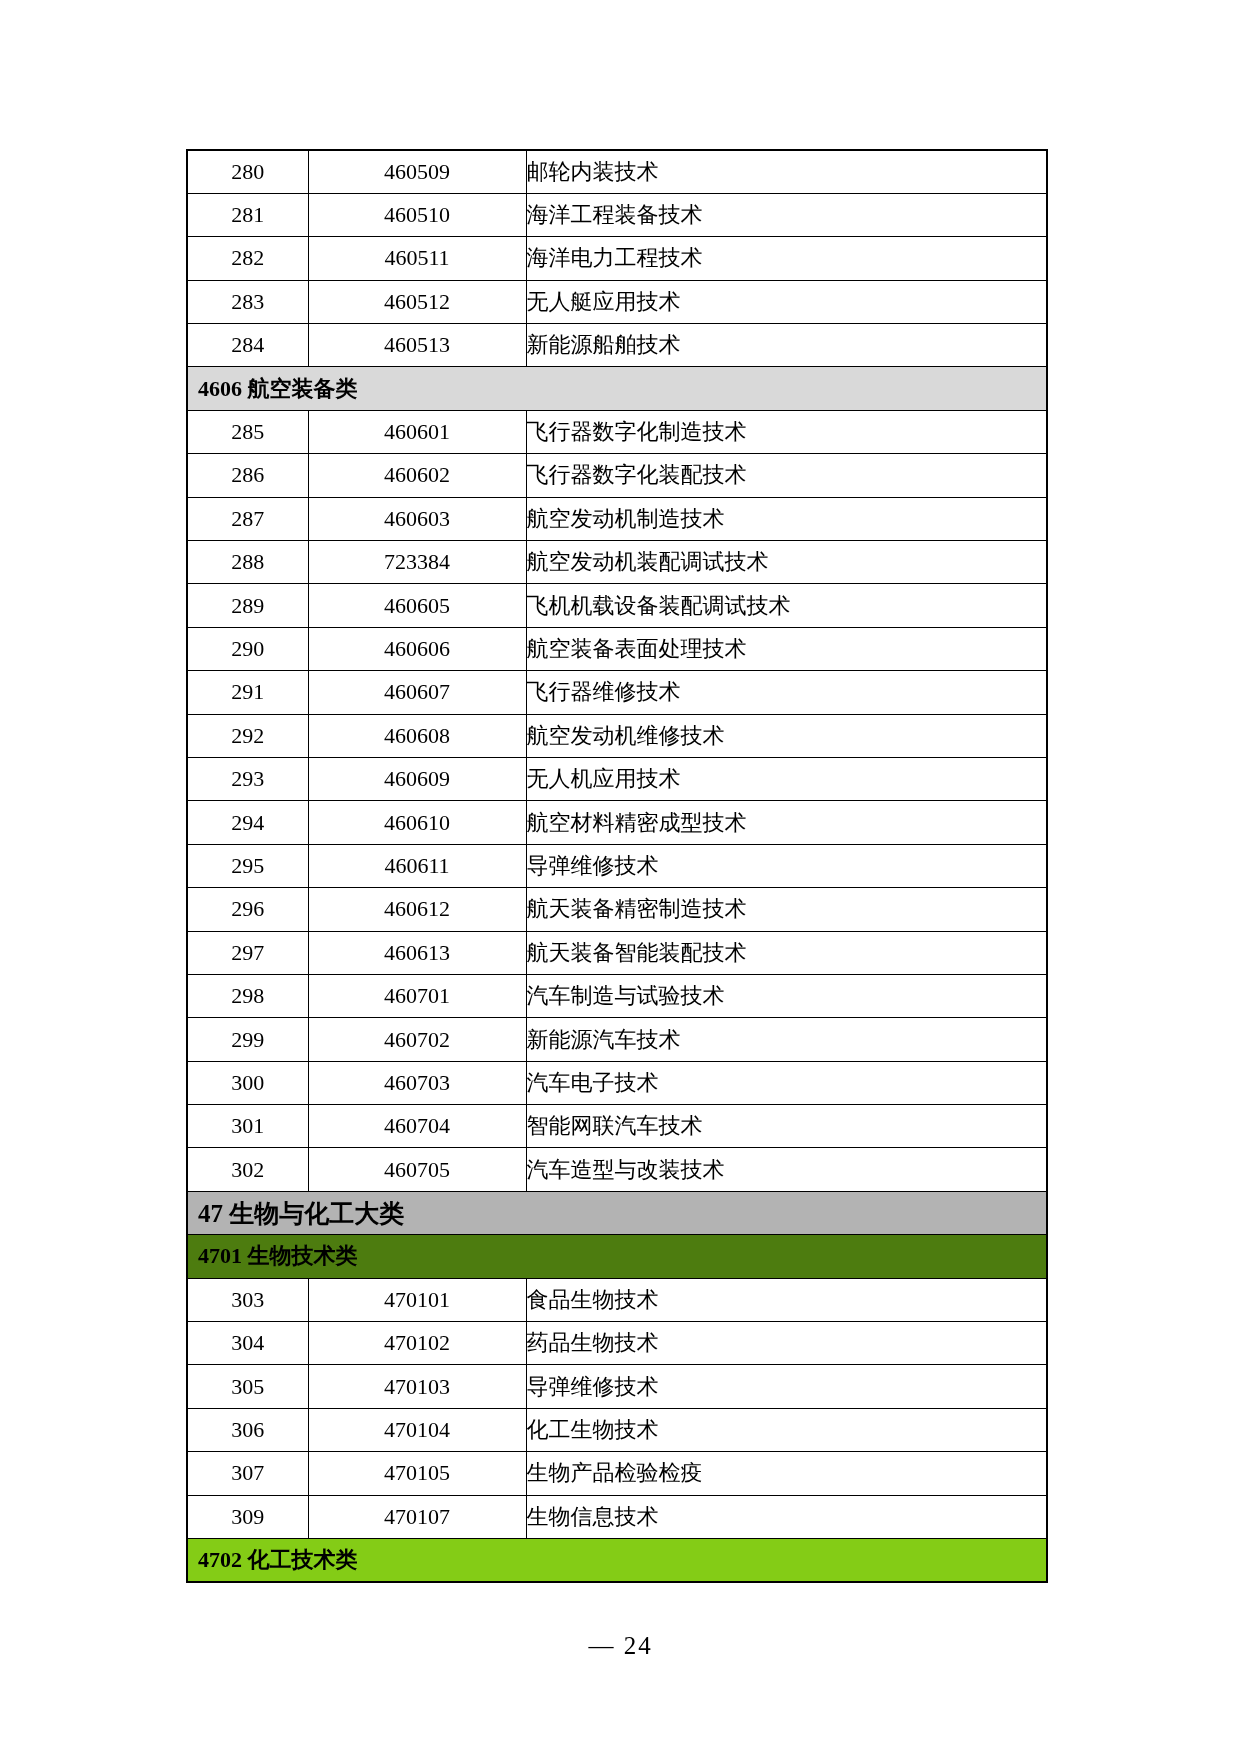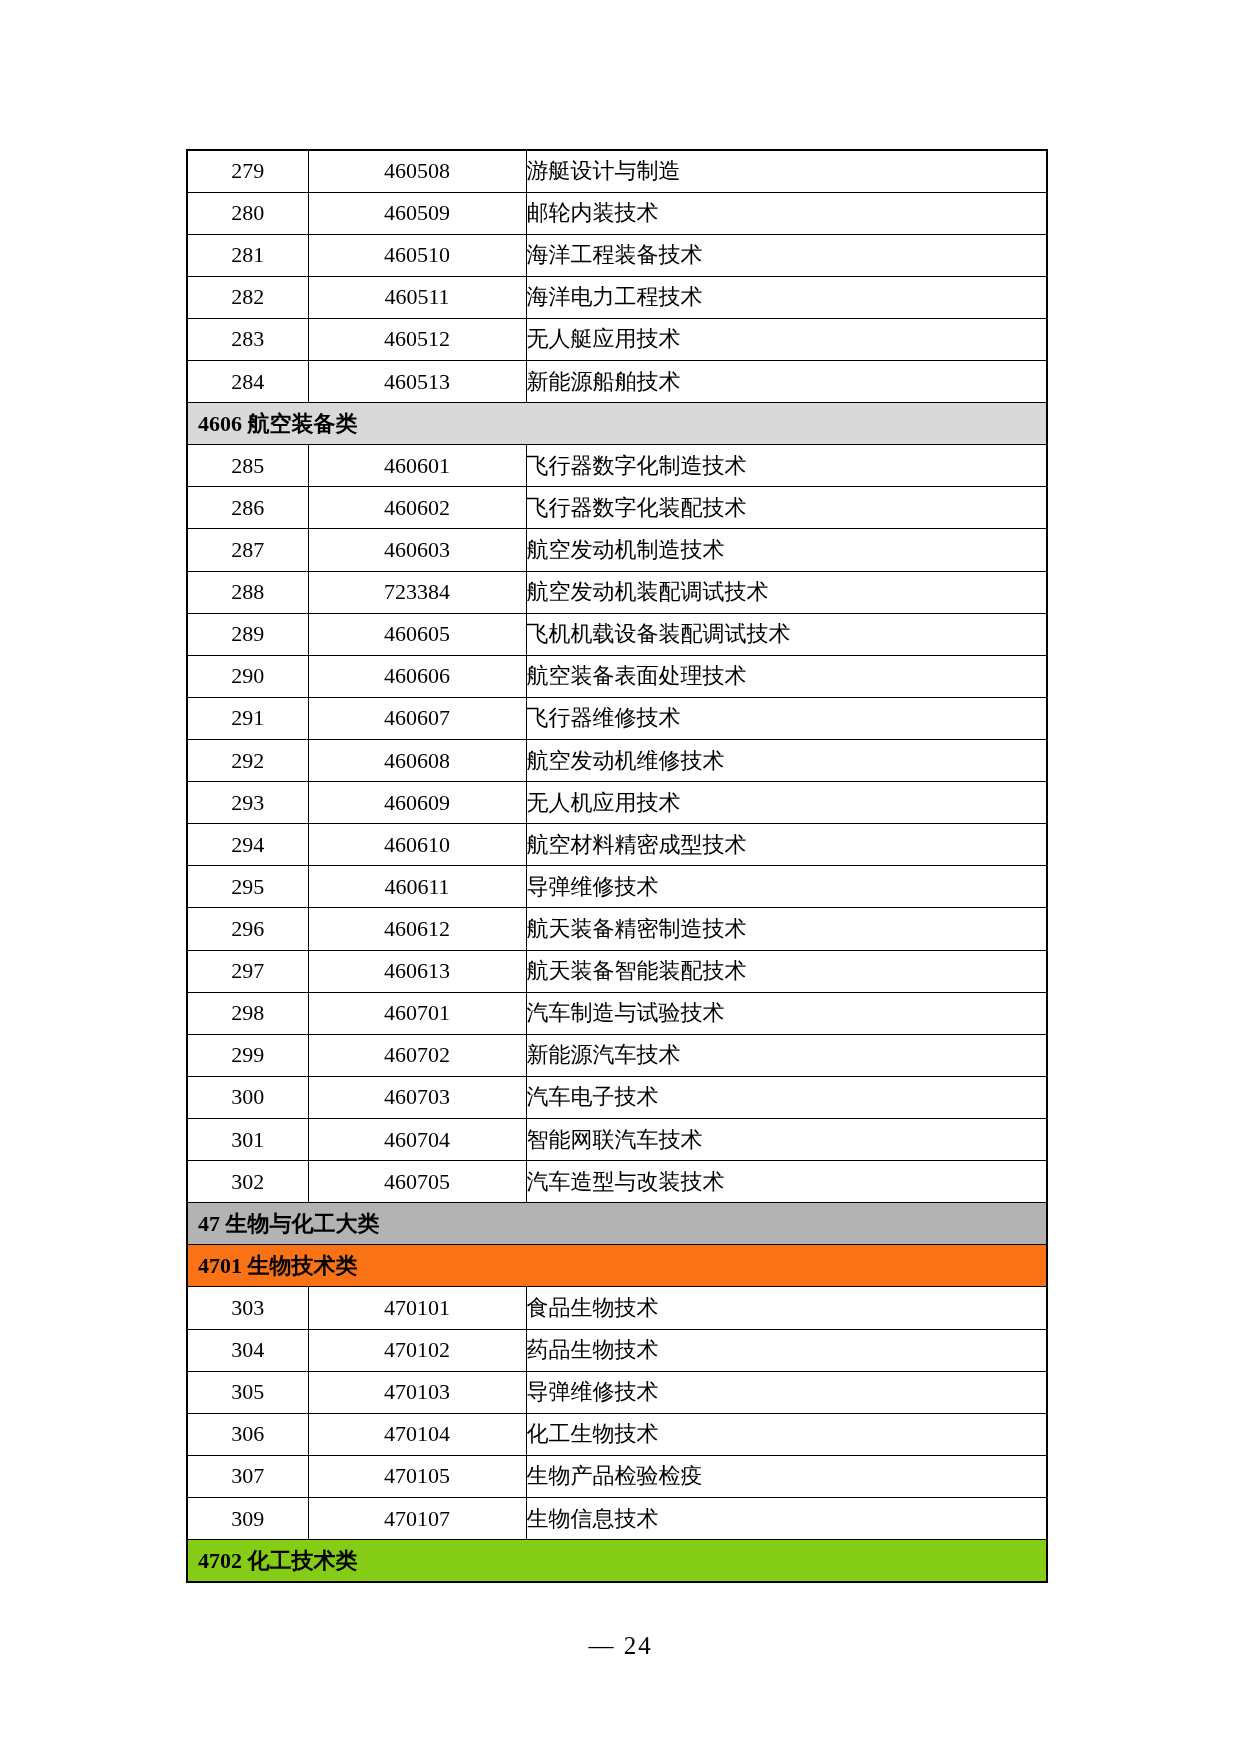--- a/index.html
+++ b/index.html
@@ -42,21 +42,21 @@
   td.c-no, td.c-code { text-align: center; }
   td.c-name { text-align: left; padding-left: 12px; }
   tr.section td {
     font-weight: bold;
     font-size: 22px;
     padding-left: 10px;
     text-align: left;
   }
   tr.category td {
     font-weight: bold;
-    font-size: 22px;
+    font-size: 25px;
     padding-left: 10px;
     text-align: left;
   }
   .footer {
     position: absolute;
     top: 1632px;
     left: 0;
     width: 100%;
     text-align: center;
     font-size: 25px;
@@ -69,25 +69,20 @@
 
 <div class="page">
   <table class="doc-table">
     <colgroup>
       <col class="col-no">
       <col class="col-code">
       <col class="col-name">
     </colgroup>
     <tbody>
         <tr>
-          <td class="c-no">279</td>
-          <td class="c-code">460508</td>
-          <td class="c-name">游艇设计与制造</td>
-        </tr>
-        <tr>
           <td class="c-no">280</td>
           <td class="c-code">460509</td>
           <td class="c-name">邮轮内装技术</td>
         </tr>
         <tr>
           <td class="c-no">281</td>
           <td class="c-code">460510</td>
           <td class="c-name">海洋工程装备技术</td>
         </tr>
         <tr>
@@ -195,21 +190,21 @@
         </tr>
         <tr>
           <td class="c-no">302</td>
           <td class="c-code">460705</td>
           <td class="c-name">汽车造型与改装技术</td>
         </tr>
         <tr class="category">
           <td colspan="3" style="background: rgb(179, 179, 179);">47 生物与化工大类</td>
         </tr>
         <tr class="section">
-          <td colspan="3" style="background: #f97316;">4701 生物技术类</td>
+          <td colspan="3" style="background: #4d7c0f;">4701 生物技术类</td>
         </tr>
         <tr>
           <td class="c-no">303</td>
           <td class="c-code">470101</td>
           <td class="c-name">食品生物技术</td>
         </tr>
         <tr>
           <td class="c-no">304</td>
           <td class="c-code">470102</td>
           <td class="c-name">药品生物技术</td>

